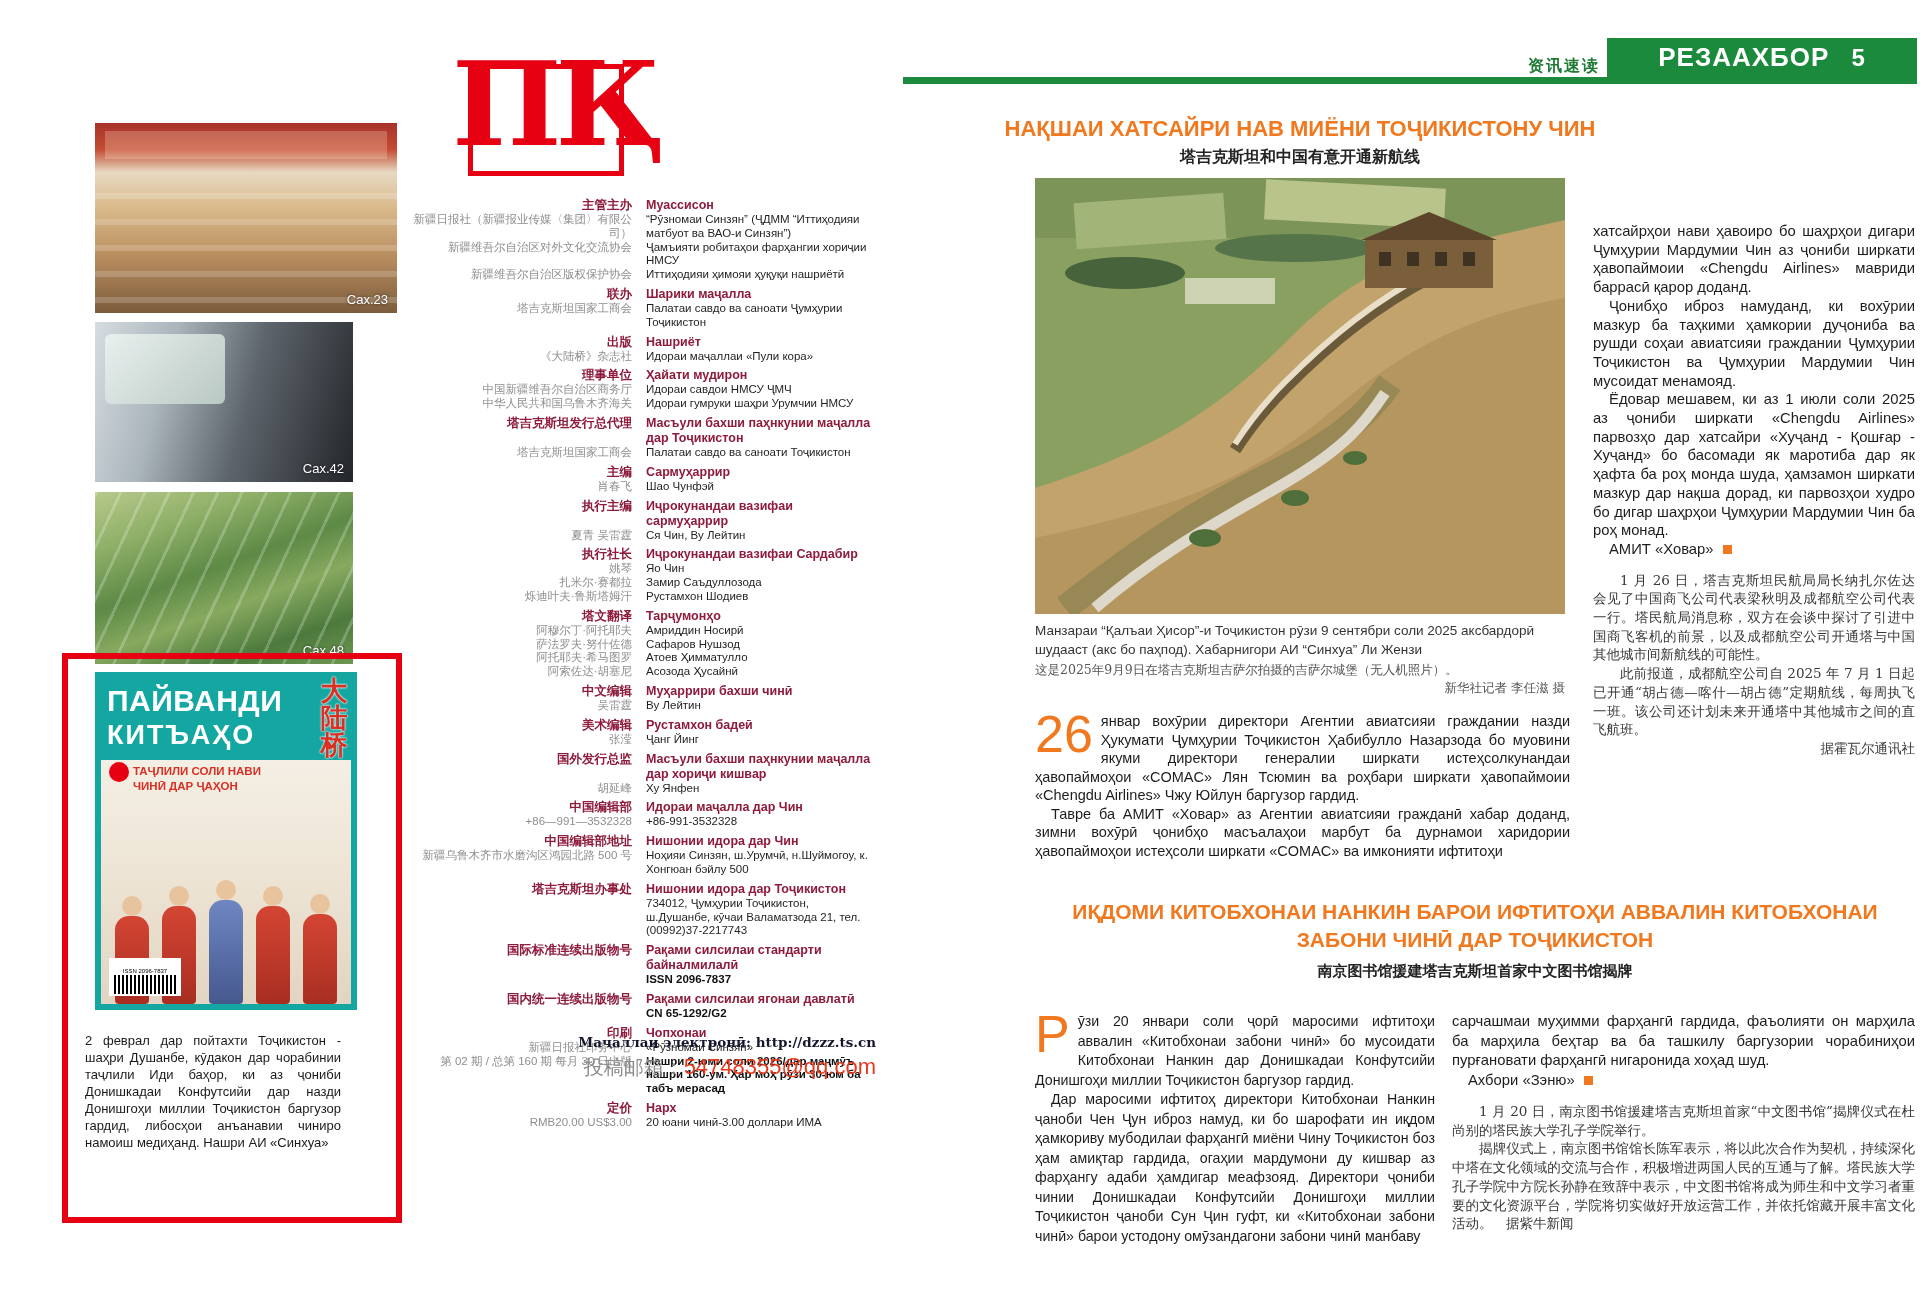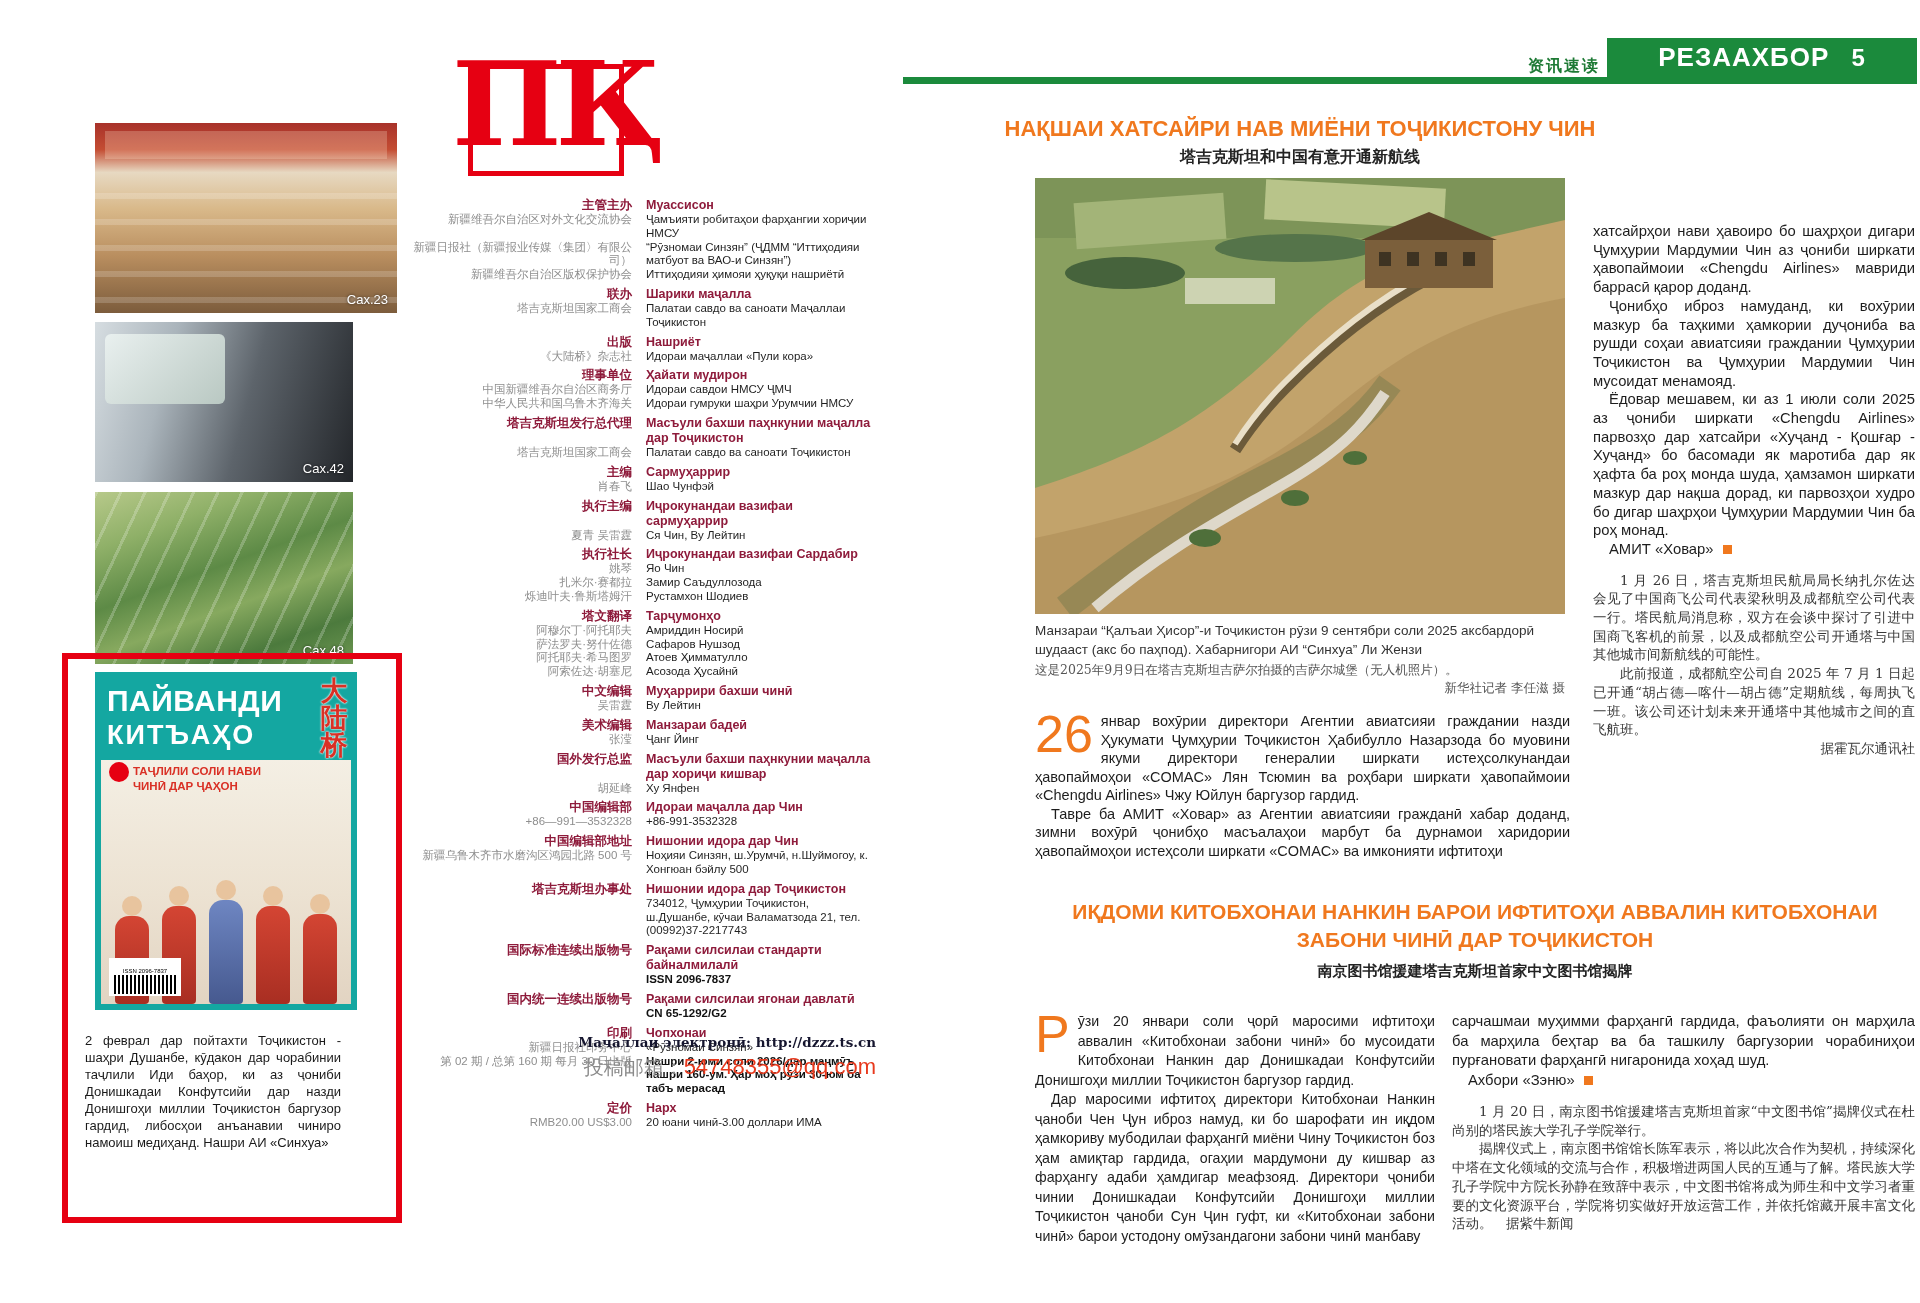--- a/index.html
+++ b/index.html
@@ -138,38 +138,38 @@
 
   <div class="pk-frame"></div>
   <div class="pk-text">ПҚ</div>
 
   <div class="masthead">
     <div class="mrow h">
         <span class="zh">主管主办</span>
         <span class="tj">Муассисон</span>
       </div>
     <div class="mrow t">
+        <span class="zh">新疆日报社（新疆报业传媒〈集团〉有限公司）</span>
+        <span class="tj">“Рӯзномаи Синзян” (ҶДММ “Иттиҳодияи матбуот ва ВАО-и Синзян”)</span>
+      </div>
+    <div class="mrow t">
         <span class="zh">新疆维吾尔自治区对外文化交流协会</span>
         <span class="tj">Ҷамъияти робитаҳои фарҳангии хориҷии НМСУ</span>
       </div>
     <div class="mrow t">
-        <span class="zh">新疆日报社（新疆报业传媒〈集团〉有限公司）</span>
-        <span class="tj">“Рӯзномаи Синзян” (ҶДММ “Иттиҳодияи матбуот ва ВАО-и Синзян”)</span>
-      </div>
-    <div class="mrow t">
         <span class="zh">新疆维吾尔自治区版权保护协会</span>
         <span class="tj">Иттиҳодияи ҳимояи ҳуқуқи нашриётӣ</span>
       </div>
     <div class="mrow h">
         <span class="zh">联办</span>
         <span class="tj">Шарики маҷалла</span>
       </div>
     <div class="mrow t">
         <span class="zh">塔吉克斯坦国家工商会</span>
-        <span class="tj">Палатаи савдо ва саноати Маҷаллаи Тоҷикистон</span>
+        <span class="tj">Палатаи савдо ва саноати Ҷумҳурии Тоҷикистон</span>
       </div>
     <div class="mrow h">
         <span class="zh">出版</span>
         <span class="tj">Нашриёт</span>
       </div>
     <div class="mrow t">
         <span class="zh">《大陆桥》杂志社</span>
         <span class="tj">Идораи маҷаллаи «Пули кора»</span>
       </div>
     <div class="mrow h">
@@ -247,21 +247,21 @@
     <div class="mrow h">
         <span class="zh">中文编辑</span>
         <span class="tj">Муҳаррири бахши чинӣ</span>
       </div>
     <div class="mrow t">
         <span class="zh">吴雷霆</span>
         <span class="tj">Ву Лейтин</span>
       </div>
     <div class="mrow h">
         <span class="zh">美术编辑</span>
-        <span class="tj">Манзараи бадеӣ</span>
+        <span class="tj">Рустамхон бадеӣ</span>
       </div>
     <div class="mrow t">
         <span class="zh">张滢</span>
         <span class="tj">Ҷанг Йинг</span>
       </div>
     <div class="mrow h">
         <span class="zh">国外发行总监</span>
         <span class="tj">Масъули бахши паҳнкунии маҷалла дар хориҷи кишвар</span>
       </div>
     <div class="mrow t">

